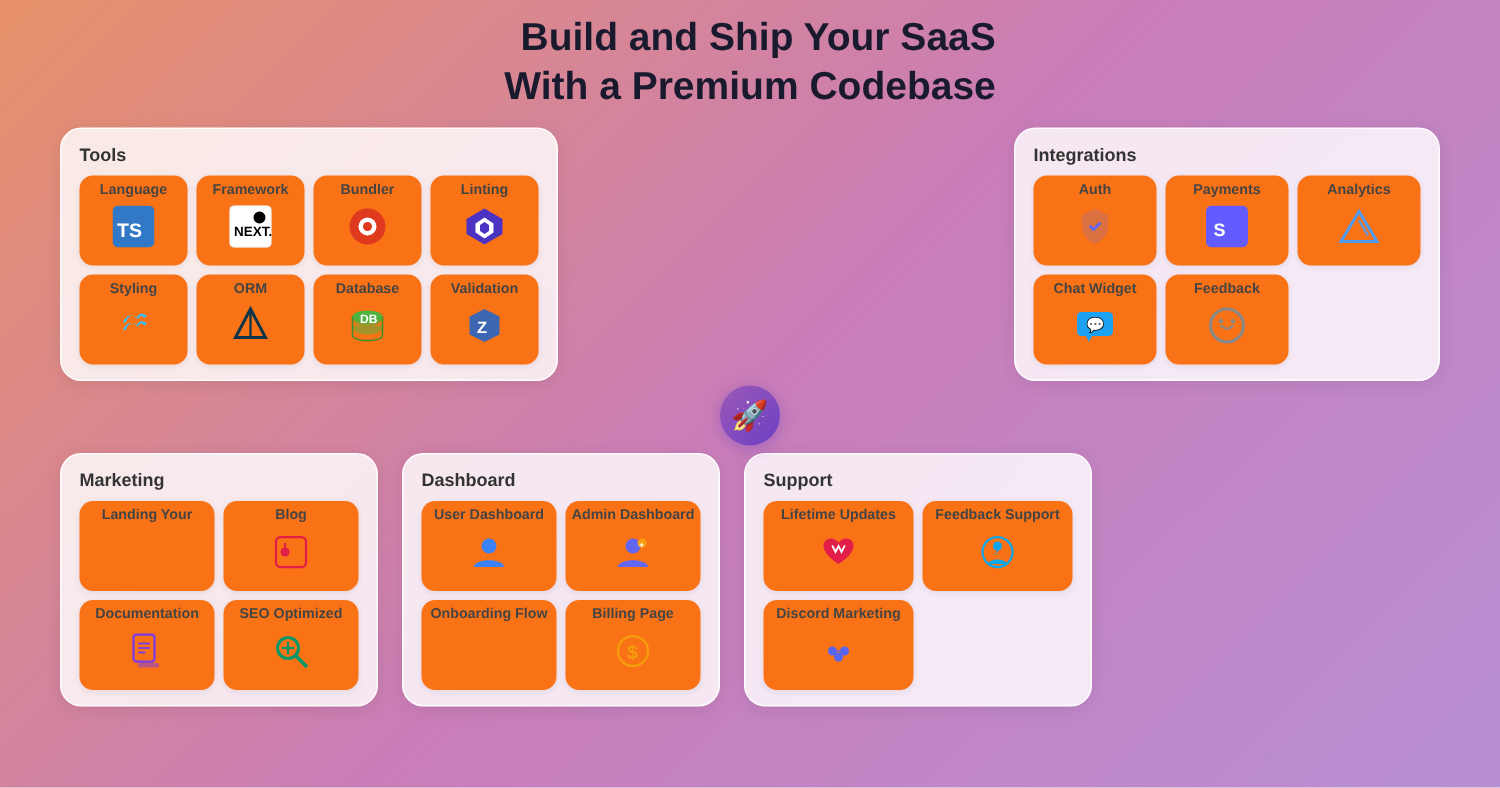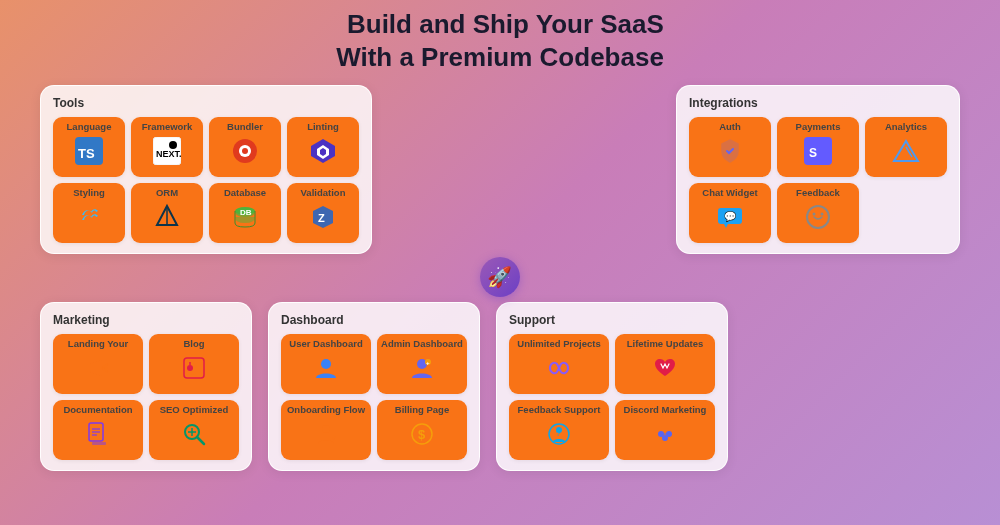--- a/index.html
+++ b/index.html
@@ -425,28 +425,20 @@
           </div>
         </div>
 
       </div>
     </div>
 
     <div class="card-group">
       <div class="card-group-title">Support</div>
       <div class="cards-grid support-grid">
 
-        <div class="card-item">
-          <div class="card-label">Unlimited Projects</div>
-          <div class="card-icon">
-            <svg class="svg-icon" viewBox="0 0 28 28">
-                <path d="M5 14 C5 10 9 7 12 10 L16 18 C19 21 23 18 23 14 C23 10 19 7 16 10 L12 18 C9 21 5 18 5 14Z" fill="none" stroke="#8b5cf6" stroke-width="2"></path>
-              </svg>
-          </div>
-        </div>
 
         <div class="card-item">
           <div class="card-label">Lifetime Updates</div>
           <div class="card-icon">
             <svg class="svg-icon" viewBox="0 0 28 28">
                 <path d="M14 22 C14 22 4 16 4 10 C4 7 6 5 9 5 C11 5 13 6 14 8 C15 6 17 5 19 5 C22 5 24 7 24 10 C24 16 14 22 14 22Z" fill="#e11d48"></path>
                 <path d="M10 10 L12 14 L14 10 L16 14 L18 10" fill="none" stroke="white" stroke-width="1.2" stroke-linecap="round"></path>
               </svg>
           </div>
         </div>

